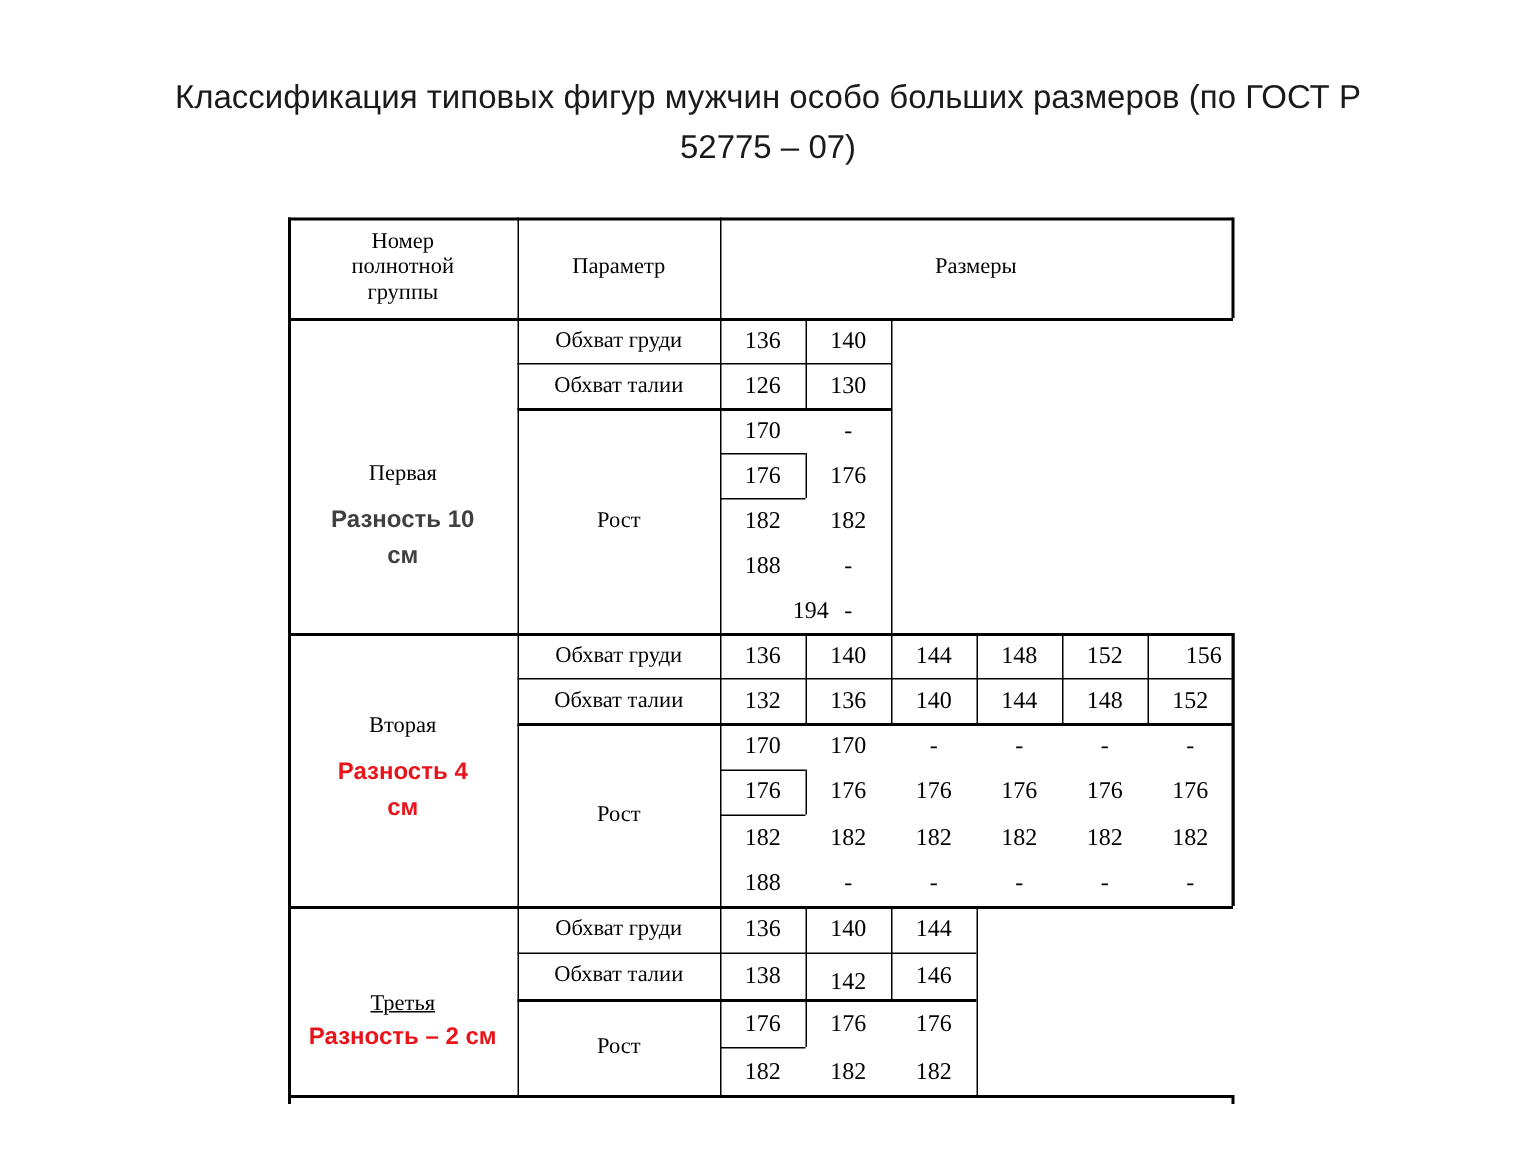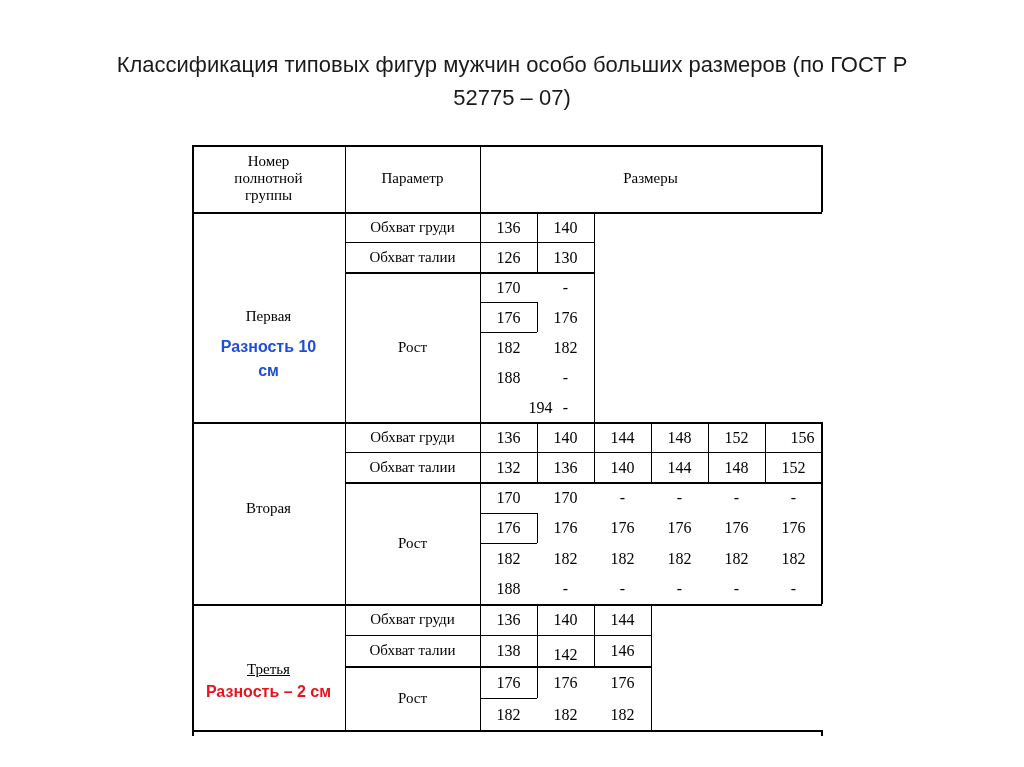--- a/index.html
+++ b/index.html
@@ -30,21 +30,21 @@
 </div>
 
 <div class="tbl" id="tbl">
     <div class="line" style="left: 192px; top: 145px; width: 630px; height: 2px;"></div>
     <div class="line" style="left: 192px; top: 212px; width: 630px; height: 2px;"></div>
     <div class="cell " style="left: 345px; top: 145px; width: 135px; height: 67px;">Параметр</div>
     <div class="cell " style="left: 192px; top: 145px; width: 153px; height: 67px; padding: 0px 30px;">Номер полнотной группы</div>
     <div class="cell " style="left: 480px; top: 145px; width: 341px; height: 67px;">Размеры</div>
     <div class="cell group-cell" style="left: 192px; top: 212px; width: 153px; height: 210px; padding-top: 56px;">
       <div style="margin-bottom: 10px;">Первая</div>
-      <div class="red" style="color: #1d4ed8; width: 110px;">Разность 10 см</div>
+      <div class="red" style="color: #404040; width: 110px;">Разность 10 см</div>
     </div>
     <div class="cell " style="left: 345px; top: 212px; width: 135px; height: 30px;">Обхват груди</div>
     <div class="cell num" style="left: 480px; top: 212px; width: 57px; height: 30px;">136</div>
     <div class="cell num" style="left: 537px; top: 212px; width: 57px; height: 30px;">140</div>
     <div class="cell " style="left: 345px; top: 242px; width: 135px; height: 30px;">Обхват талии</div>
     <div class="cell num" style="left: 480px; top: 242px; width: 57px; height: 30px;">126</div>
     <div class="cell num" style="left: 537px; top: 242px; width: 57px; height: 30px;">130</div>
     <div class="cell " style="left: 345px; top: 272px; width: 135px; height: 150px;">Рост</div>
     <div class="cell num" style="left: 480px; top: 272px; width: 57px; height: 30px;">170</div>
     <div class="cell num" style="left: 537px; top: 272px; width: 57px; height: 30px;">-</div>
@@ -61,20 +61,21 @@
     <div class="line" style="left: 537px; top: 212px; width: 1px; height: 60px;"></div>
     <div class="line" style="left: 345px; top: 212px; width: 1px; height: 210px;"></div>
     <div class="line" style="left: 480px; top: 212px; width: 1px; height: 210px;"></div>
     <div class="line" style="left: 594px; top: 212px; width: 1px; height: 210px;"></div>
     <div class="line" style="left: 480px; top: 302px; width: 57px; height: 1px;"></div>
     <div class="line" style="left: 480px; top: 332px; width: 57px; height: 1px;"></div>
     <div class="line" style="left: 537px; top: 302px; width: 1px; height: 30px;"></div>
     <div class="line" style="left: 192px; top: 422px; width: 630px; height: 2px;"></div>
     <div class="cell group-cell" style="left: 192px; top: 422px; width: 153px; height: 182px;">
       <div style="margin-bottom: 10px;">Вторая</div>
+      <div class="red" style="color: rgb(232, 20, 27); width: 110px;">Разность 4 см</div>
     </div>
     <div class="cell " style="left: 345px; top: 422px; width: 135px; height: 30px;">Обхват груди</div>
     <div class="cell num" style="left: 480px; top: 422px; width: 57px; height: 30px;">136</div>
     <div class="cell num" style="left: 537px; top: 422px; width: 57px; height: 30px;">140</div>
     <div class="cell num" style="left: 594px; top: 422px; width: 57px; height: 30px;">144</div>
     <div class="cell num" style="left: 651px; top: 422px; width: 57px; height: 30px;">148</div>
     <div class="cell num" style="left: 708px; top: 422px; width: 57px; height: 30px;">152</div>
     <div class="cell num" style="left: 765px; top: 422px; width: 75px; height: 30px;">156</div>
     <div class="cell " style="left: 345px; top: 452px; width: 135px; height: 30px;">Обхват талии</div>
     <div class="cell num" style="left: 480px; top: 452px; width: 57px; height: 30px;">132</div>

